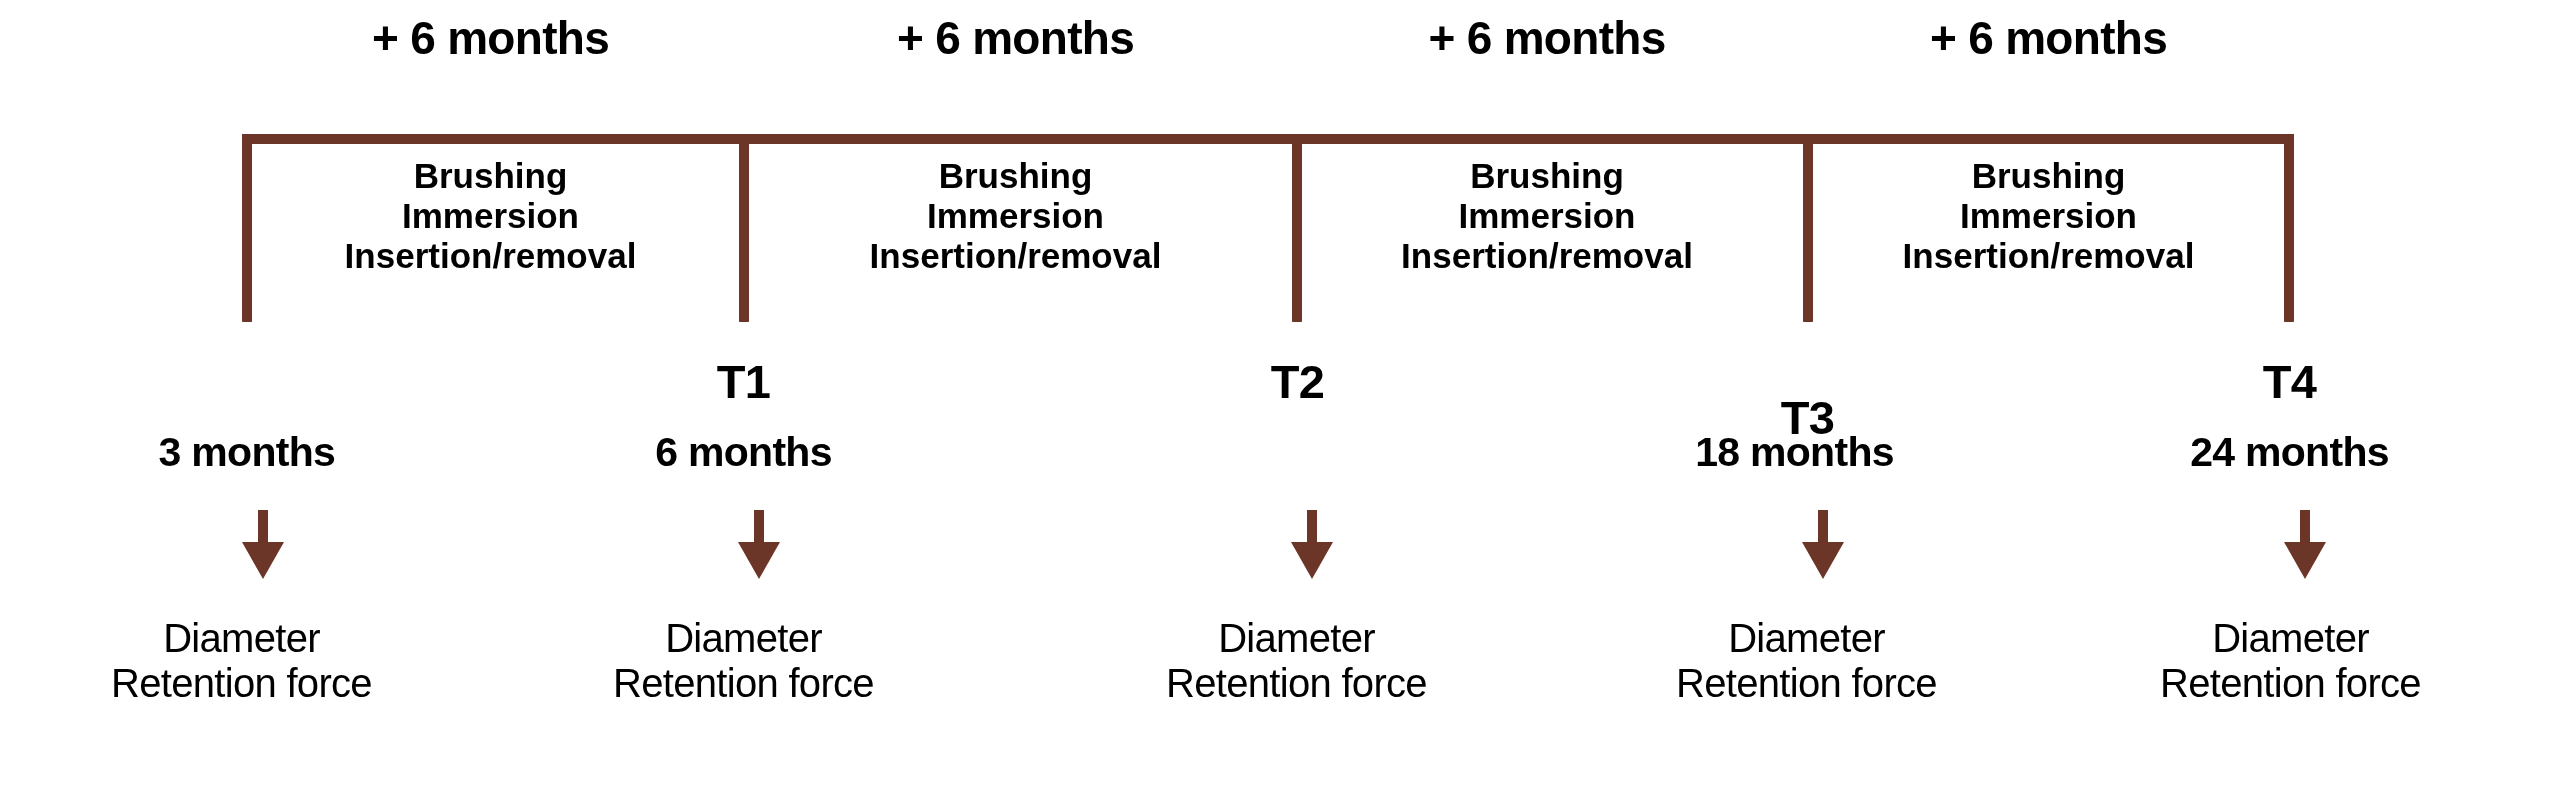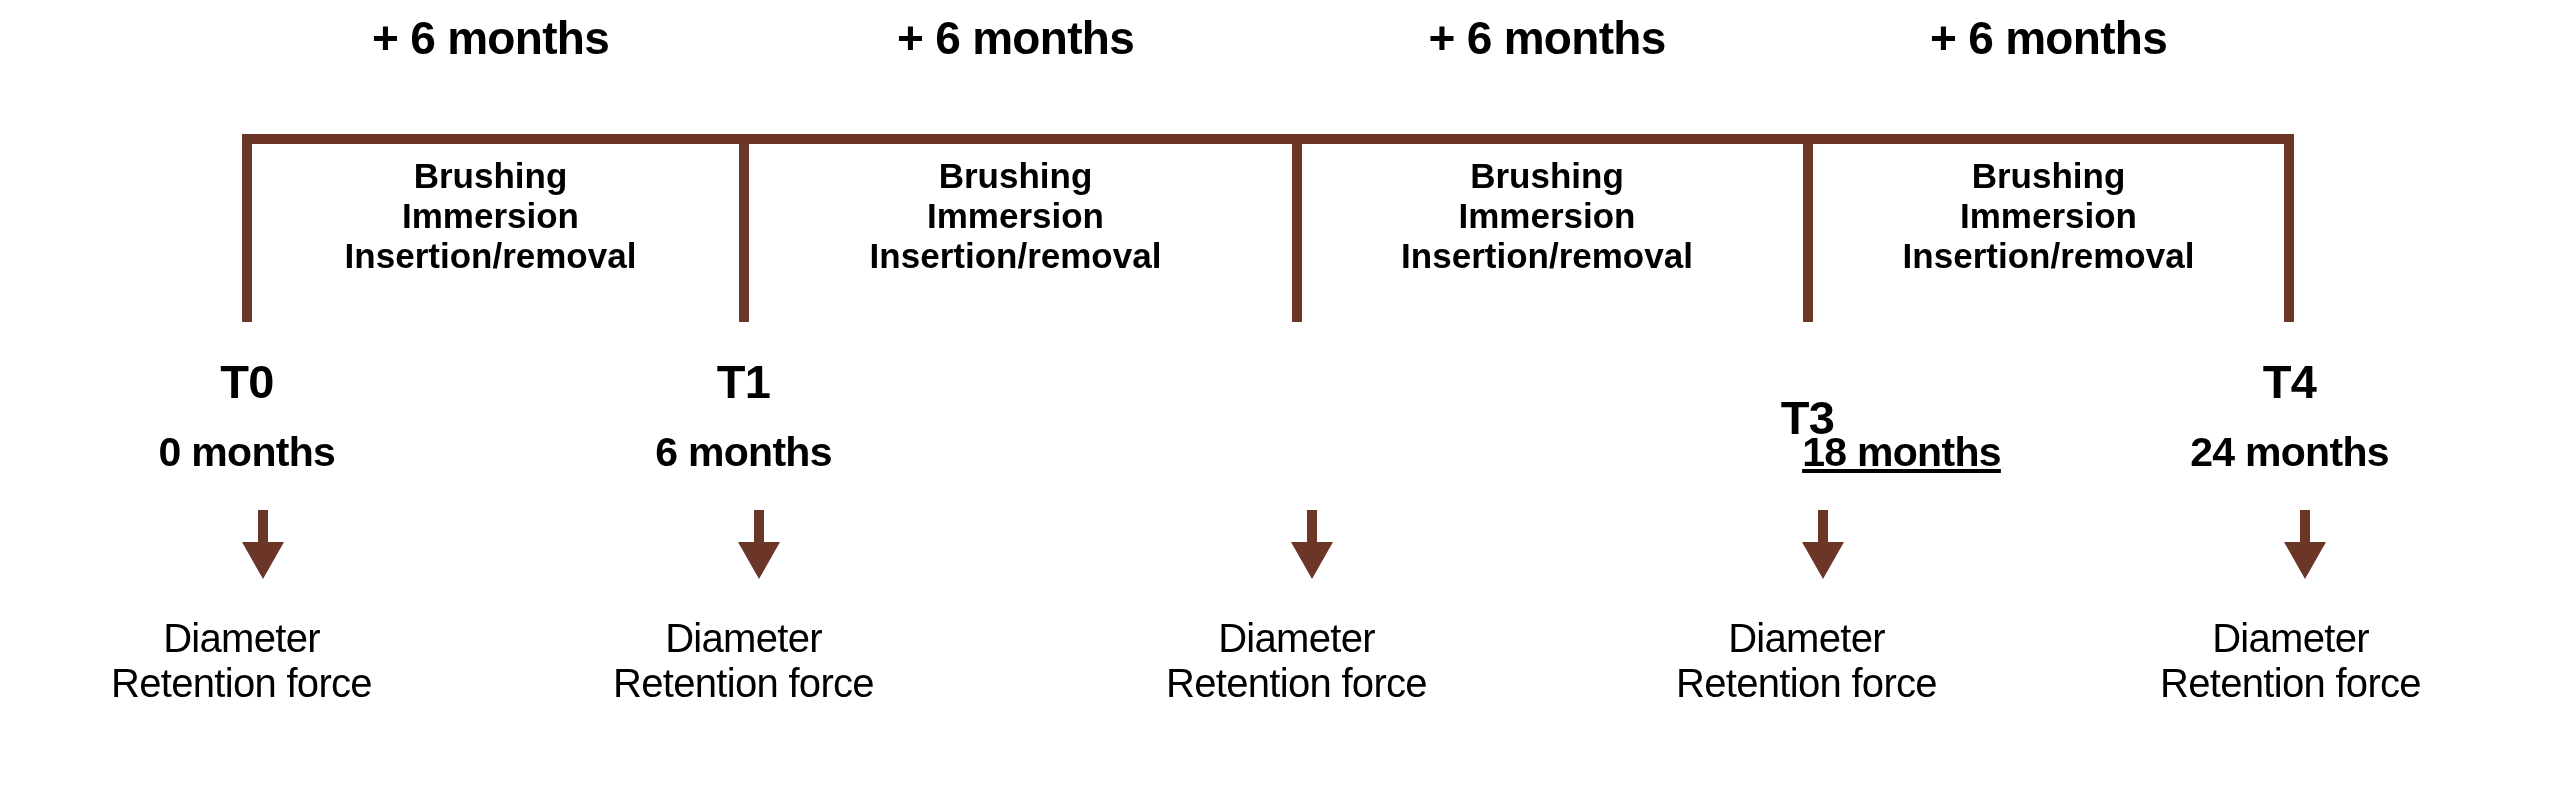--- a/index.html
+++ b/index.html
@@ -81,53 +81,53 @@
     <div>Brushing</div>
     <div>Immersion</div>
     <div>Insertion/removal</div>
   </div>
   <div class="abs activity" style="left:1803px;top:156px;width:491px;">
     <div>Brushing</div>
     <div>Immersion</div>
     <div>Insertion/removal</div>
   </div>
 
-  <div class="abs tp-code" style="left:26.4px;top:358px;width:441px;">T0</div>
-  <div class="abs tp-time" style="left:26.4px;top:432px;width:441px;">0 months</div>
+  <div class="abs tp-time" style="left:26.4px;top:432px;width:441px;">3 months</div>
   <div class="abs" style="left:242px;top:510px;display:flex;flex-direction:column;align-items:center;">
     <div class="arrow-shaft" style="background: rgb(107, 53, 40);"></div>
     <div class="arrow-head" style="border-top-color: rgb(107, 53, 40);"></div>
   </div>
   <div class="abs outcome" style="left:14px;top:616px;width:455px;">
     <div>Diameter</div>
     <div>Retention force</div>
   </div>
 
   <div class="abs tp-code" style="left:523px;top:358px;width:441px;">T1</div>
   <div class="abs tp-time" style="left:523px;top:432px;width:441px;">6 months</div>
   <div class="abs" style="left:738px;top:510px;display:flex;flex-direction:column;align-items:center;">
     <div class="arrow-shaft" style="background: rgb(107, 53, 40);"></div>
     <div class="arrow-head" style="border-top-color: rgb(107, 53, 40);"></div>
   </div>
   <div class="abs outcome" style="left:516px;top:616px;width:455px;">
     <div>Diameter</div>
     <div>Retention force</div>
   </div>
 
+  <div class="abs tp-code" style="left:1077px;top:358px;width:441px;">T2</div>
   <div class="abs" style="left:1291px;top:510px;display:flex;flex-direction:column;align-items:center;">
     <div class="arrow-shaft" style="background: rgb(107, 53, 40);"></div>
     <div class="arrow-head" style="border-top-color: rgb(107, 53, 40);"></div>
   </div>
   <div class="abs outcome" style="left:1069px;top:616px;width:455px;">
     <div>Diameter</div>
     <div>Retention force</div>
   </div>
 
   <div class="abs tp-code" style="left:1587px;top:358px;width:441px;margin-top:36px;">T3</div>
-  <div class="abs tp-time" style="left:1681px;top:432px;width:441px;text-decoration:underline;">18 months</div>
+  <div class="abs tp-time" style="left:1574px;top:432px;width:441px;">18 months</div>
   <div class="abs" style="left:1802px;top:510px;display:flex;flex-direction:column;align-items:center;">
     <div class="arrow-shaft" style="background: rgb(107, 53, 40);"></div>
     <div class="arrow-head" style="border-top-color: rgb(107, 53, 40);"></div>
   </div>
   <div class="abs outcome" style="left:1579px;top:616px;width:455px;">
     <div>Diameter</div>
     <div>Retention force</div>
   </div>
 
   <div class="abs tp-code" style="left:2069px;top:358px;width:441px;">T4</div>

